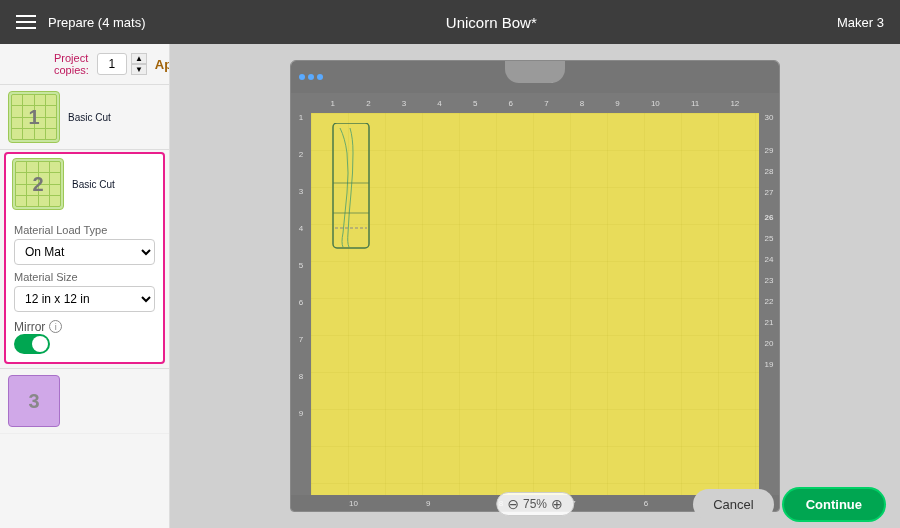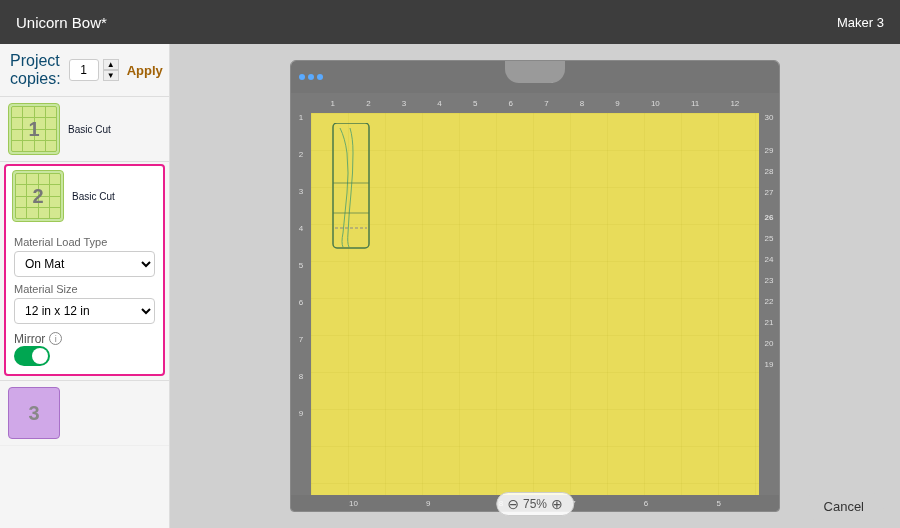--- a/index.html
+++ b/index.html
@@ -33,21 +33,21 @@
     }
 
     .project-copies-bar {
       padding: 8px 10px;
       display: flex;
       align-items: center;
       gap: 8px;
       border-bottom: 1px solid #ddd;
       background: #f5f5f5;
     }
-    .project-copies-label { font-size: 16px; color: #0c4a6e; }
+    .project-copies-label { font-size: 11px; color: #be185d; margin-left: 44px; }
     .apply-btn {
       background: none;
       border: none;
       color: #a16207;
       font-size: 13px;
       font-weight: 600;
       cursor: pointer;
       margin-left: auto;
       text-align: right;
     }
@@ -399,20 +399,28 @@
       display: flex;
       align-items: center;
       justify-content: center;
       line-height: 1;
     }
   </style>
 </head>
 <body>
 
 <div class="header">
+  <div class="header-left">
+    <div class="hamburger">
+      <span></span>
+        <span></span>
+        <span></span>
+    </div>
+    <span>Prepare (4 mats)</span>
+  </div>
   <span style="font-size:15px;color:#fff;">Unicorn Bow*</span>
   <span>Maker 3</span>
 </div>
 
 <div class="main">
 
   <div class="sidebar">
 
     <div class="project-copies-bar">
       <span class="project-copies-label">Project copies:</span>
@@ -612,13 +620,14 @@
       <span style="cursor:pointer;font-size:14px;color:#555;">⊖</span>
       <span>75%</span>
       <span style="cursor:pointer;font-size:14px;color:#555;">⊕</span>
     </div>
 
   </div>
 </div>
 
 <div class="footer">
   <button class="btn-cancel">Cancel</button>
+  <button class="btn-continue">Continue</button>
 </div>
 
 </body></html>

